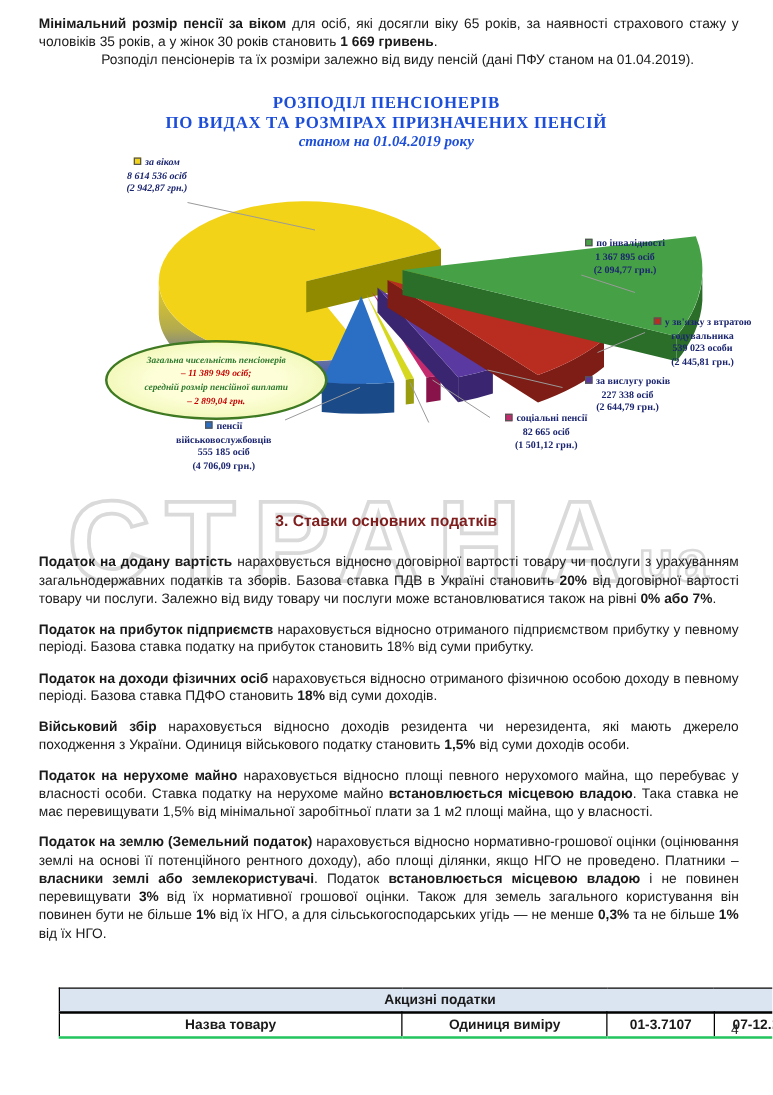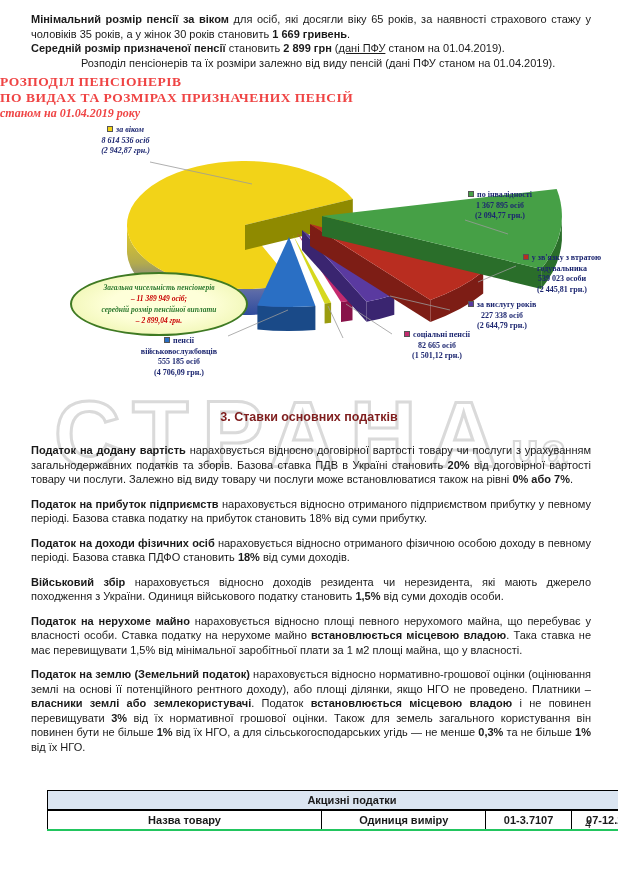--- a/index.html
+++ b/index.html
@@ -7,32 +7,32 @@
   body { font-family:"Liberation Sans", sans-serif; color:#1a1a1a; }
   .page { position:relative; width:618px; height:876px; background:#fff; overflow:hidden; }
 
   
   .intro { position:absolute; top:12px; left:31px; width:560px; font-size:11px; line-height:14.6px; }
   .intro p { text-align:justify; }
   .intro .indent { padding-left:50px; text-align:left; }
   .u-seg { text-decoration:underline; }
 
   
-  .chart-titles { position:absolute; top:74px; left:0; width:618px; 
-                  font-family:"Liberation Serif", serif; color:#ef4444; }
+  .chart-titles { position:absolute; top:74px; left:0; width:618px; text-align:center;
+                  font-family:"Liberation Serif", serif; color:#1d4ed8; }
   .ct1 { font-size:13.5px; font-weight:bold; letter-spacing:.5px; line-height:16px; }
   .ct-sub { font-size:12px; font-weight:bold; font-style:italic; line-height:15px; }
 
   
   .chart-area { position:absolute; top:120px; left:0; width:618px; height:268px; }
   .chart-area svg { position:absolute; top:0; left:0; }
   .pie-label { position:absolute; font-family:"Liberation Serif", serif; font-size:8px; font-weight:bold;
                color:#1c2670; text-align:center; line-height:10.5px; }
   .marker { display:inline-block; width:6px; height:6px; border:1px solid #555; margin-right:3px; vertical-align:0; }
-  .note-ellipse { position:absolute; left:70px; top:152px; width:178px; height:64px; border:2px solid #3f7a23;
+  .note-ellipse { position:absolute; left:84px; top:152px; width:178px; height:64px; border:2px solid #3f7a23;
                   border-radius:50%; background:radial-gradient(ellipse at center, #feffd9 40%, #e9f2a2 100%);
                   text-align:center; padding-top:8px;
                   font-family:"Liberation Serif", serif; font-style:italic; font-weight:bold;
                   font-size:7.5px; line-height:11px; }
   .note-green { color:#2f7a2f; }
   .note-red { color:#c80000; }
 
   
   .watermark { position:absolute; top:382px; left:34px; width:568px; z-index:0; white-space:nowrap;
                font-weight:bold; color:#fff; -webkit-text-stroke:3px #dadada; }
@@ -55,21 +55,20 @@
 
   .page-number { position:absolute; top:818px; right:27px; font-size:11px; z-index:1; }
 </style>
 </head>
 <body>
 
 <div class="page">
 
   <div class="intro">
     <p><b>Мінімальний розмір пенсії за віком</b><span> для осіб, які досягли віку 65 років, за наявності страхового стажу у чоловіків 35 років, а у жінок 30 років становить </span><b>1 669 гривень</b><span>.</span></p>
-    <p><b>Середній розмір призначеної пенсії</b><span> становить </span><b>2 899 грн</b><span> (</span><span class="u-seg">дані ПФУ</span><span> станом на 01.04.2019).</span></p>
     <p class="indent"><span>Розподіл пенсіонерів та їх розміри залежно від виду пенсій (дані ПФУ станом на 01.04.2019).</span></p>
   </div>
 
   <div class="chart-titles">
     <div class="ct1">РОЗПОДІЛ ПЕНСІОНЕРІВ</div>
     <div class="ct1">ПО ВИДАХ ТА РОЗМІРАХ ПРИЗНАЧЕНИХ ПЕНСІЙ</div>
     <div class="ct-sub">станом на 01.04.2019 року</div>
   </div>
 
   <div class="chart-area">

